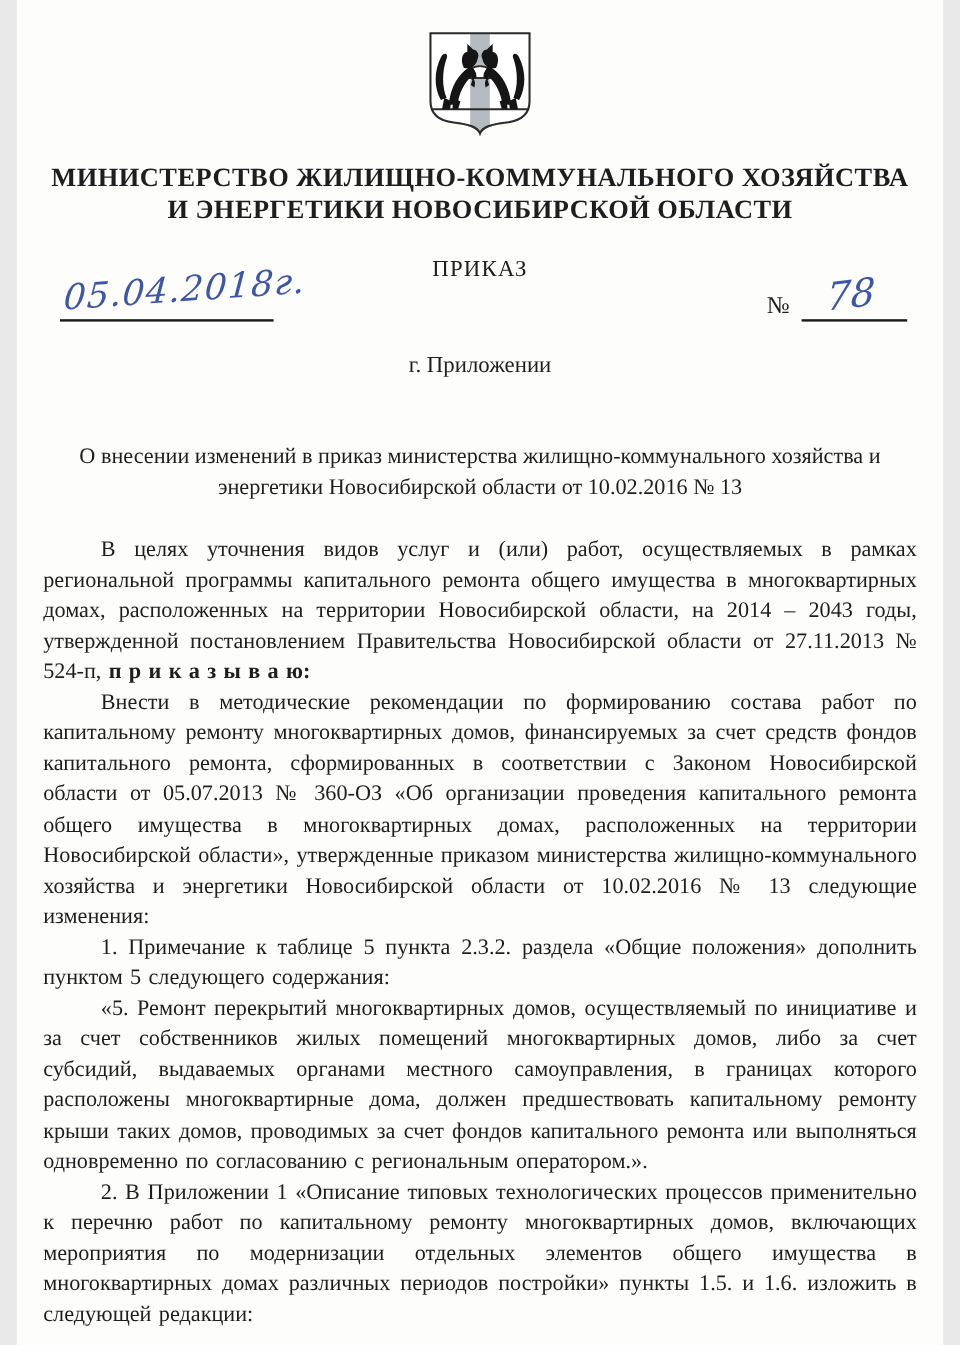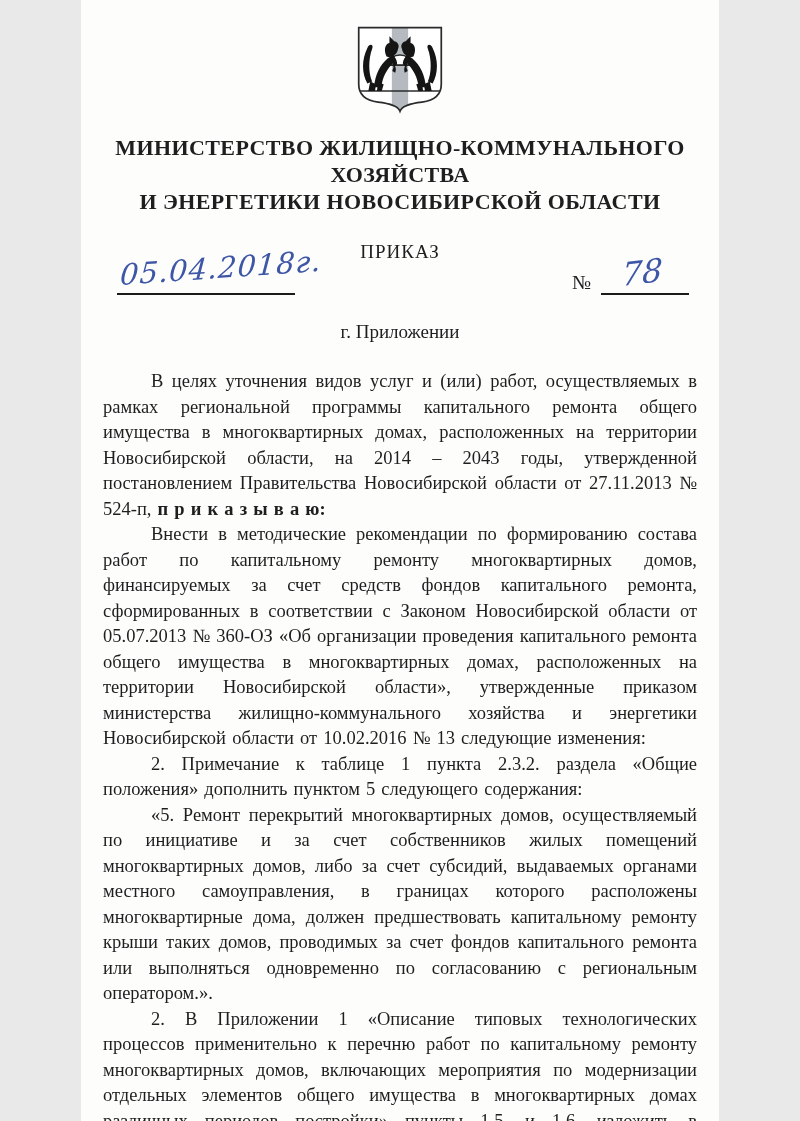--- a/index.html
+++ b/index.html
@@ -7,21 +7,21 @@
     --text: #1e1e1e;
     --stripe: #b5b9c0;
     --outline: #2b2b2b;
     --sable: #151515;
     --paper: #fdfdfc;
     --rule: #1b1b1b;
   }
   * { margin: 0; padding: 0; box-sizing: border-box; }
   html, body { background: #e9e9e9; }
   .page {
-    width: 638px;
+    width: 772px;
     height: 1121px;
     margin: 0 auto;
     background: var(--paper);
     color: var(--text);
     font-family: "Liberation Serif", "DejaVu Serif", serif;
     overflow: hidden;
     position: relative;
   }
   .emblem { width: 96px; height: 94px; margin: 22px auto 0; }
   .emblem svg { display: block; width: 100%; height: 100%; }
@@ -160,22 +160,23 @@
     <div class="number-block">
       <span class="number-label">№</span>
       <span class="number-line">
         <span class="handwriting number">78</span>
       </span>
     </div>
   </div>
 
   <div class="city">г. Приложении</div>
 
+  <div class="subject">О внесении изменений в приказ министерства жилищно-коммунального хозяйства и энергетики Новосибирской области от 10.02.2016 № 13</div>
 
   <div class="doc-body">
     <p><span>В целях уточнения видов услуг и (или) работ, осуществляемых в рамках региональной программы капитального ремонта общего имущества в многоквартирных домах, расположенных на территории Новосибирской области, на 2014 – 2043 годы, утвержденной постановлением Правительства Новосибирской области от 27.11.2013 № 524-п, </span><span class="decree-bold">п р и к а з ы в а ю:</span></p>
     <p>Внести в методические рекомендации по формированию состава работ по капитальному ремонту многоквартирных домов, финансируемых за счет средств фондов капитального ремонта, сформированных в соответствии с Законом Новосибирской области от 05.07.2013 № 360-ОЗ «Об организации проведения капитального ремонта общего имущества в многоквартирных домах, расположенных на территории Новосибирской области», утвержденные приказом министерства жилищно-коммунального хозяйства и энергетики Новосибирской области от 10.02.2016 № 13 следующие изменения:</p>
-    <p>2. Примечание к таблице 1 пункта 2.3.2. раздела «Общие положения» дополнить пунктом 5 следующего содержания:</p>
+    <p>1. Примечание к таблице 5 пункта 2.3.2. раздела «Общие положения» дополнить пунктом 5 следующего содержания:</p>
     <p>«5. Ремонт перекрытий многоквартирных домов, осуществляемый по инициативе и за счет собственников жилых помещений многоквартирных домов, либо за счет субсидий, выдаваемых органами местного самоуправления, в границах которого расположены многоквартирные дома, должен предшествовать капитальному ремонту крыши таких домов, проводимых за счет фондов капитального ремонта или выполняться одновременно по согласованию с региональным оператором.».</p>
     <p>2. В Приложении 1 «Описание типовых технологических процессов применительно к перечню работ по капитальному ремонту многоквартирных домов, включающих мероприятия по модернизации отдельных элементов общего имущества в многоквартирных домах различных периодов постройки» пункты 1.5. и 1.6. изложить в следующей редакции:</p>
   </div>
 
 </div>
 
 </body></html>

